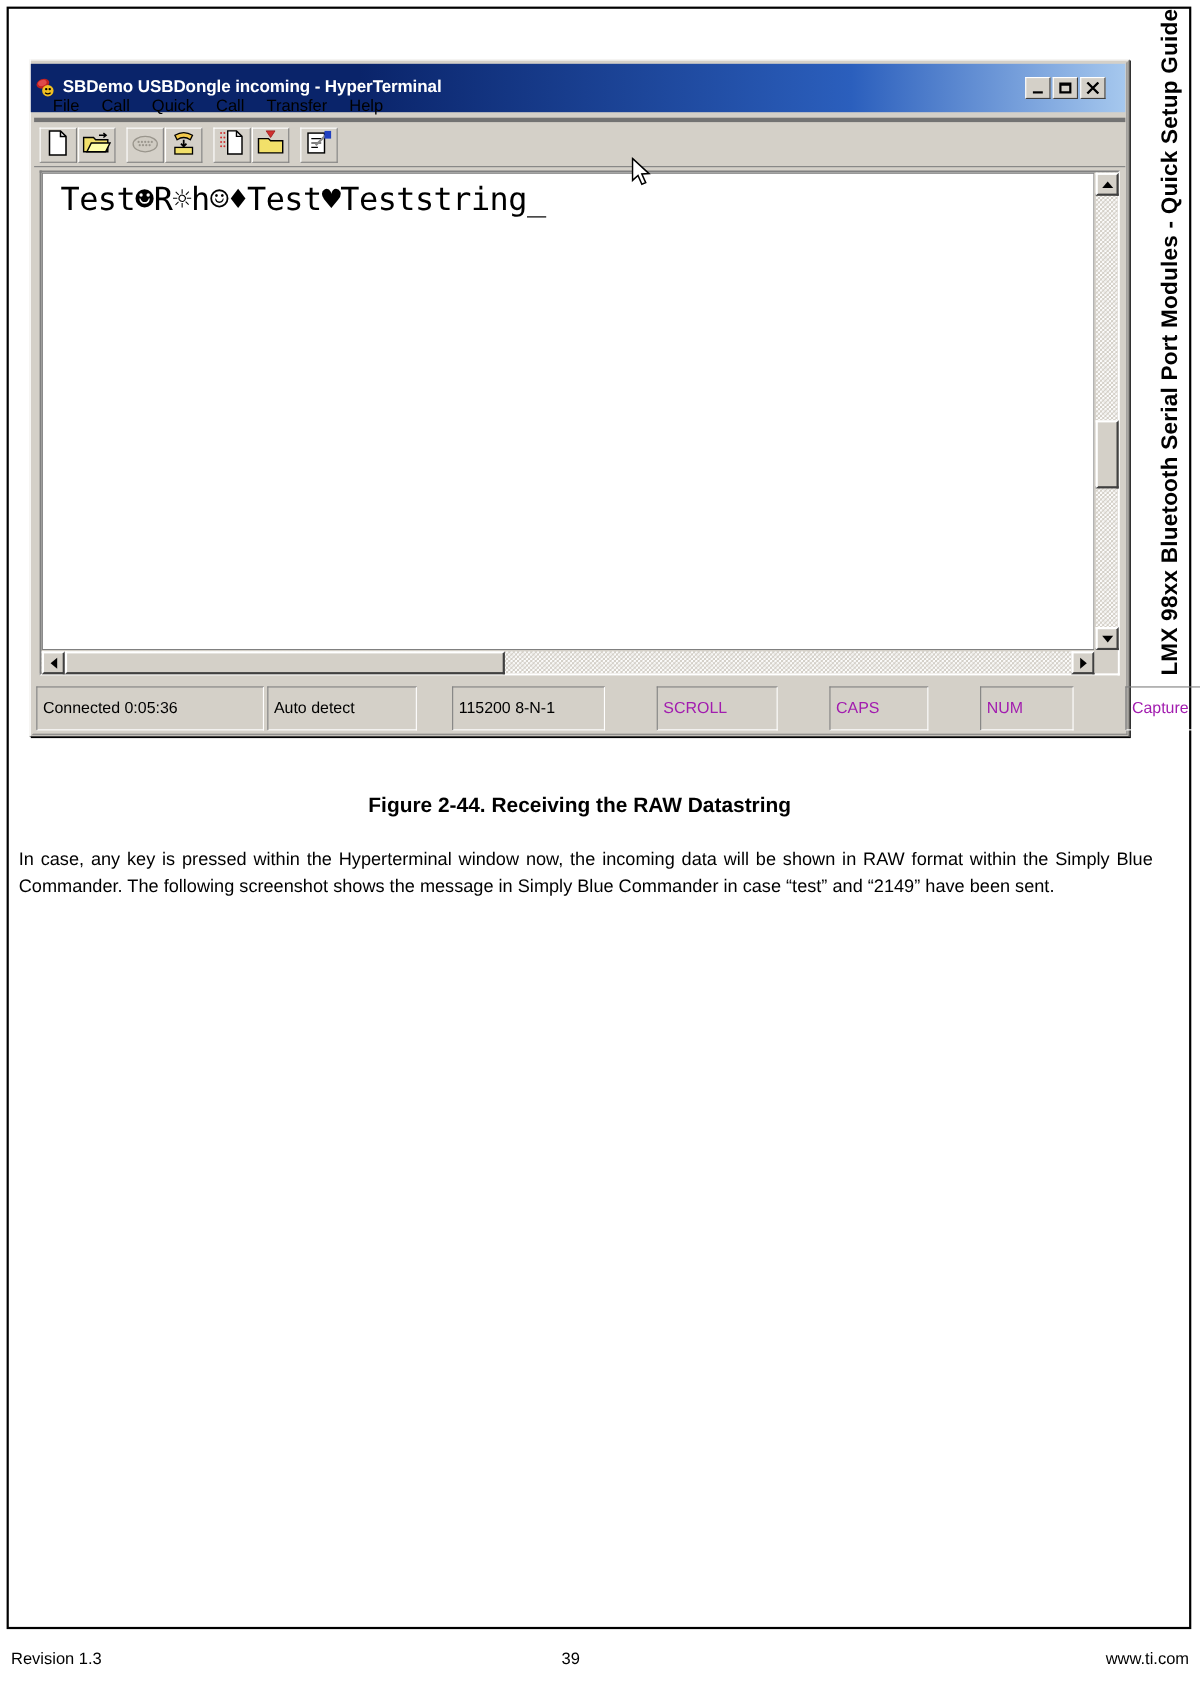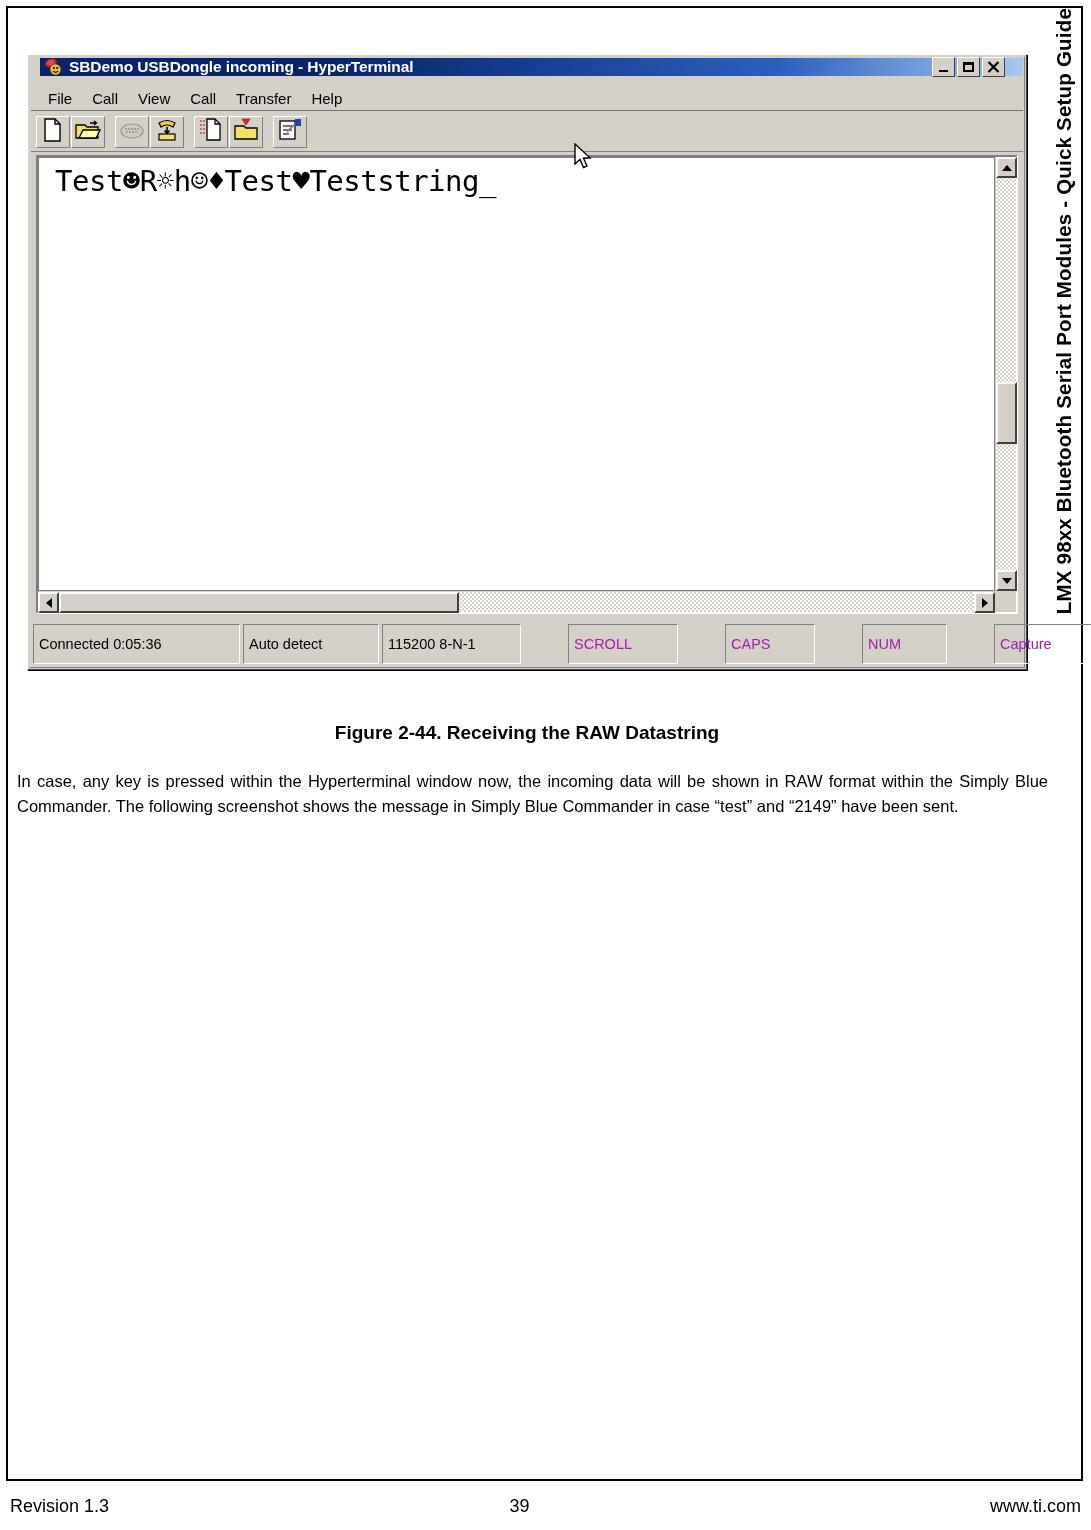--- a/index.html
+++ b/index.html
@@ -61,22 +61,22 @@
     inset: 1px;
     border: 1px solid #d4d0c8;
     border-right-color: #808080;
     border-bottom-color: #808080;
     box-sizing: border-box;
   }
 
   
   #titlebar {
     position: absolute;
-    left: 12px; top: 3px; right: 3px;
-    height: 18px;
+    left: 0; top: 3px; right: 3px;
+    height: 44px;
     background: linear-gradient(to right, #0a246a 0%, #0a246a 30%, #2b5fbd 75%, #a6c8ee 100%);
     display: flex;
     align-items: center;
     padding: 0 18px 0 3px;
     box-sizing: border-box;
   }
   #titlebar .tb-icon {
     width: 22px; height: 20px;
     position: relative;
     flex: 0 0 auto;
@@ -112,21 +112,21 @@
 
   
   #menubar {
     position: absolute;
     left: 3px; top: 31px; right: 3px;
     height: 25px;
     display: flex;
     align-items: center;
     padding-left: 7px;
     box-sizing: border-box;
-    border-bottom: 1px solid #737373;
+    border-bottom: 4px solid #737373;
   }
   #menubar .menu-item {
     font-size: 15px;
     color: #000;
     padding: 1px 10px;
     white-space: nowrap;
   }
 
   
   #toolbar {
@@ -321,22 +321,22 @@
     text-align: justify;
   }
 
   
   #footer {
     position: absolute;
     left: 10px; right: 10px;
     top: 1496px;
     height: 24px;
     display: flex;
-    align-items: flex-start;
-    font-size: 18px;
+    align-items: center;
+    font-size: 15px;
     color: #000;
   }
   #footer .f-left  { flex: 0 0 auto; }
   #footer .f-mid   { flex: 1 1 auto; text-align: center; margin-left: -60px; }
   #footer .f-right { flex: 0 0 auto; }
 </style>
 </head>
 <body>
 
 <div id="page-border"></div>
@@ -377,21 +377,21 @@
             <path d="M1.5 1 L11.5 11 M11.5 1 L1.5 11" stroke="#000" stroke-width="2.2" stroke-linecap="butt"></path>
           </svg>
         </div>
       </div>
     </div>
   </div>
 
   <div id="menubar">
     <div class="menu-item">File</div>
     <div class="menu-item">Call</div>
-    <div class="menu-item">View</div>
+    <div class="menu-item">Quick</div>
     <div class="menu-item">Call</div>
     <div class="menu-item">Transfer</div>
     <div class="menu-item">Help</div>
   </div>
 
   <div id="toolbar">
     <div class="tbtn raised">
       <span>
         <svg width="20" height="24" viewBox="0 0 20 24">
           <path d="M2 1 H12 L17 6 V23 H2 Z" fill="#fff" stroke="#000" stroke-width="1.4"></path>
@@ -504,21 +504,21 @@
         <div class="arrow-r"></div>
       </div>
     </div>
 
     <div class="sb-corner"></div>
   </div>
 
   <div id="statusbar">
     <div class="sb-panel" style="width:207px; flex:0 0 207px;">Connected 0:05:36</div>
     <div class="sb-panel" style="width:136px; flex:0 0 136px;">Auto detect</div>
-    <div class="sb-panel" style="width:139px; flex:0 0 139px;">115200 8-N-1</div>
+    <div class="sb-panel" style="width:139px; flex:0 0 139px;margin-left:29px;">115200 8-N-1</div>
     <div class="sb-panel dim" style="width:110px; flex:0 0 110px;">SCROLL</div>
     <div class="sb-panel dim" style="width:90px;  flex:0 0 90px;text-align:center;">CAPS</div>
     <div class="sb-panel dim" style="width:85px;  flex:0 0 85px;">NUM</div>
     <div class="sb-panel dim" style="width:125px; flex:0 0 125px;">Capture</div>
     <div class="sb-panel dim" style="flex:1 1 auto;">Print echo</div>
     <div id="sb-grip">
       <i style="top:14px;"></i>
         <i style="top:19px;"></i>
     </div>
   </div>

